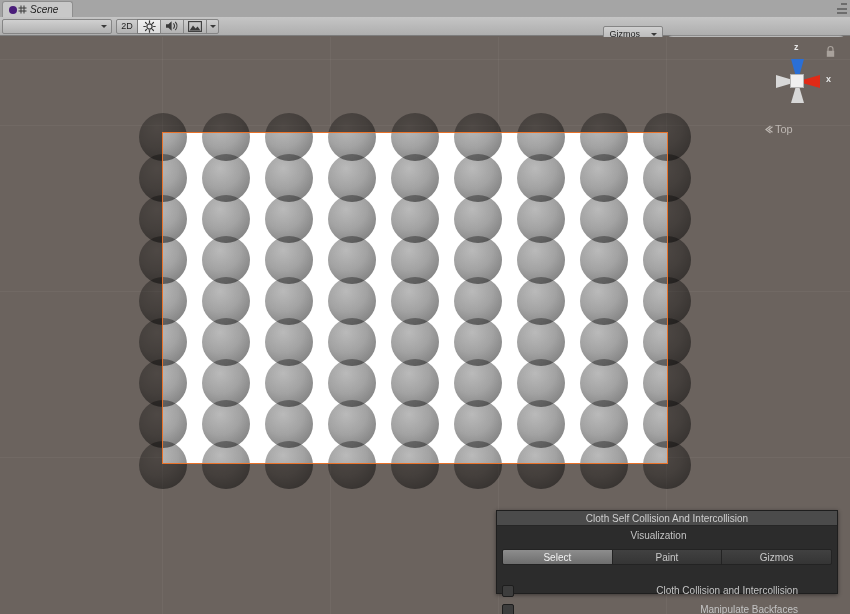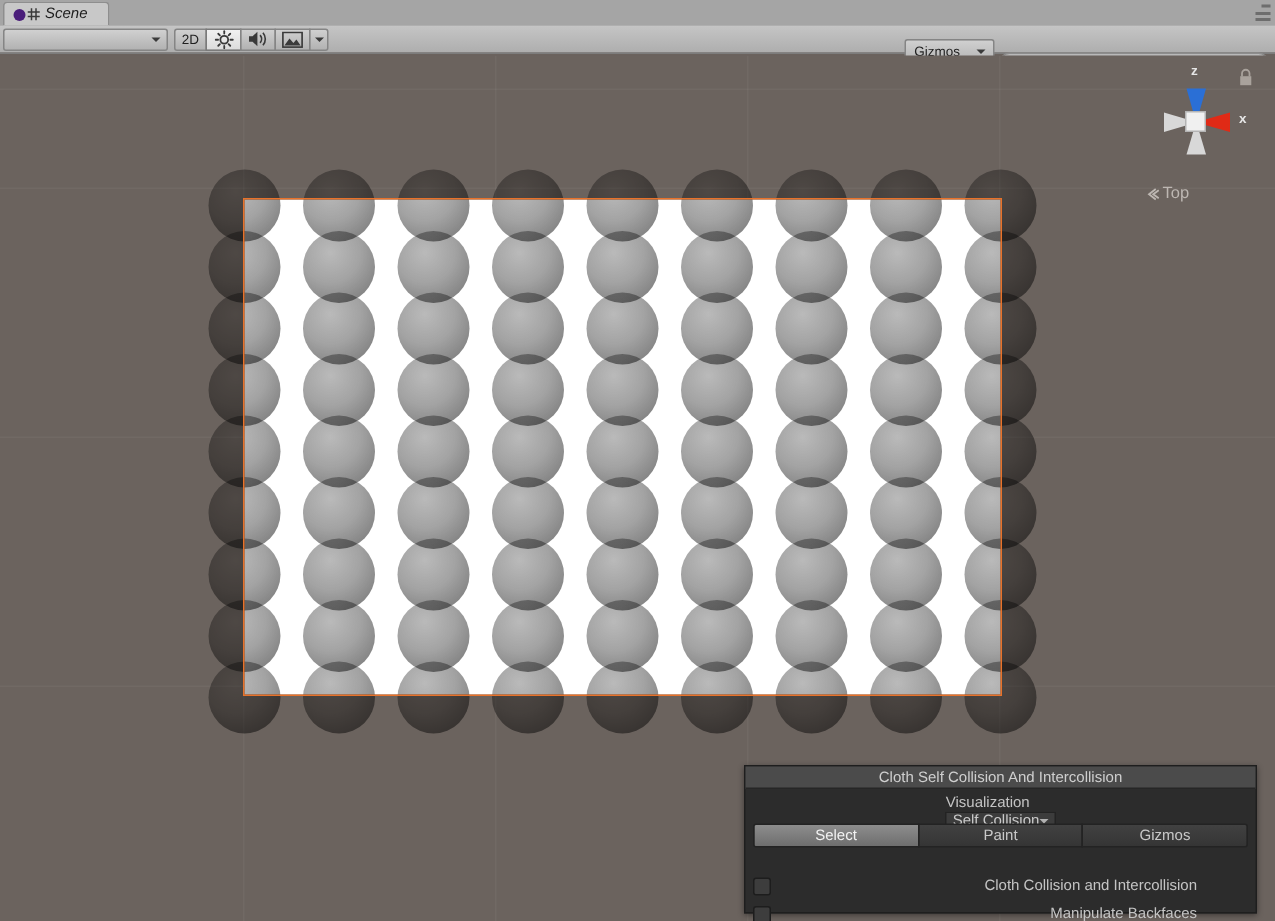--- a/index.html
+++ b/index.html
@@ -226,21 +226,21 @@
     background: #f0f0f0;
     border: 1px solid #b4b4b4;
     box-sizing: border-box;
   }
   .lock-ico { position: absolute; right: 2px; top: 4px; }
 
   
   .cloth-panel {
     position: absolute;
     left: 496px; top: 510px;
-    width: 342px; height: 99px;
+    width: 342px; height: 84px;
     background: #2c2c2c;
     border: 1px solid #1e1e1e;
     box-sizing: border-box;
     box-shadow: 0 1px 4px rgba(0,0,0,0.45);
   }
   .cp-header {
     height: 14px;
     background: #4b4b4b;
     border-bottom: 1px solid #262626;
     display: flex;
@@ -544,24 +544,20 @@
       </svg>
     </div>
   </div>
 
   <div class="cloth-panel">
     <div class="cp-header">Cloth Self Collision And Intercollision</div>
     <div class="cp-body">
 
       <div class="cp-row">
         <div class="cp-lab">Visualization</div>
-        <div class="cp-dropdown">
-          <span>Self Collision</span>
-          <span class="caret-light"></span>
-        </div>
       </div>
 
       <div class="cp-segs" id="tool-segs">
           <div class="cp-seg active">Select</div>
           <div class="cp-seg">Paint</div>
           <div class="cp-seg">Gizmos</div>
         </div>
 
       <div id="cp-checks">
           <div class="cp-check-row">

